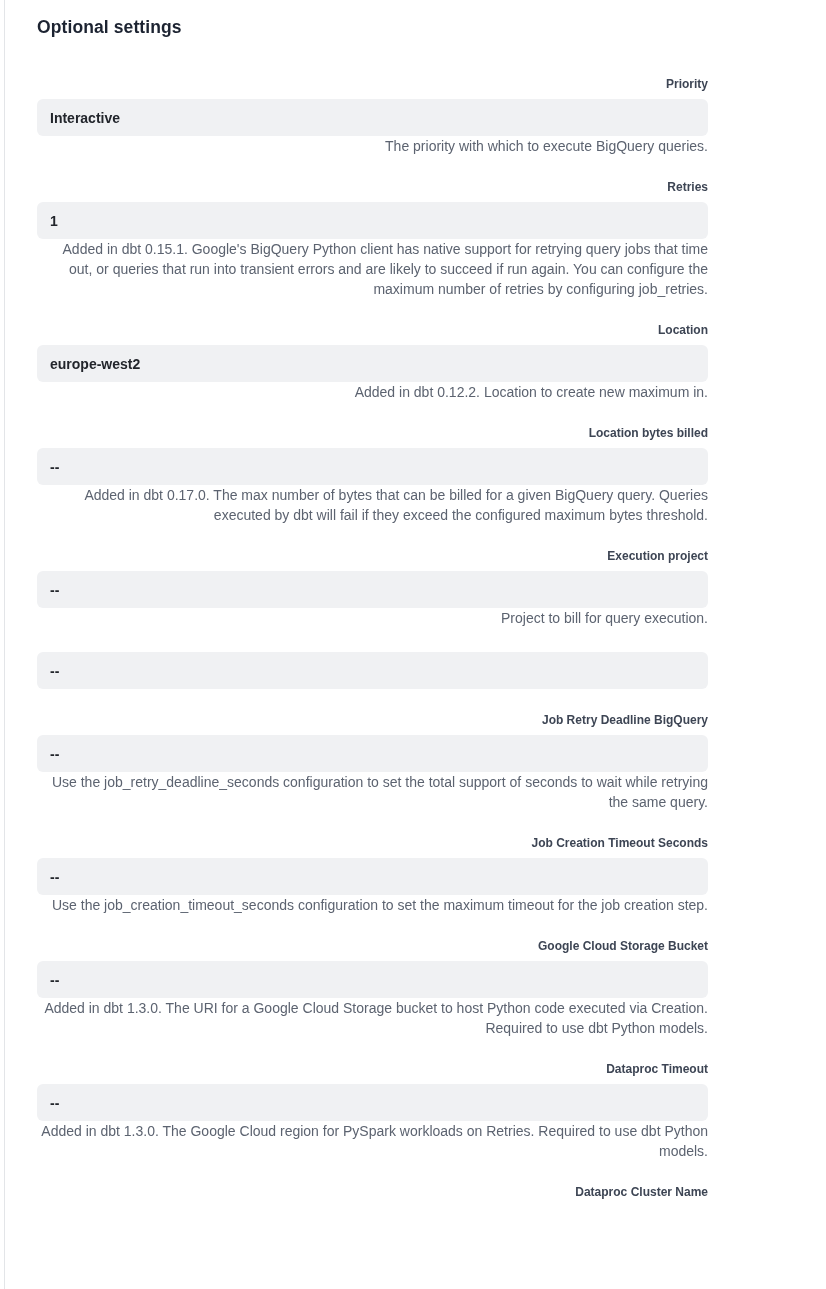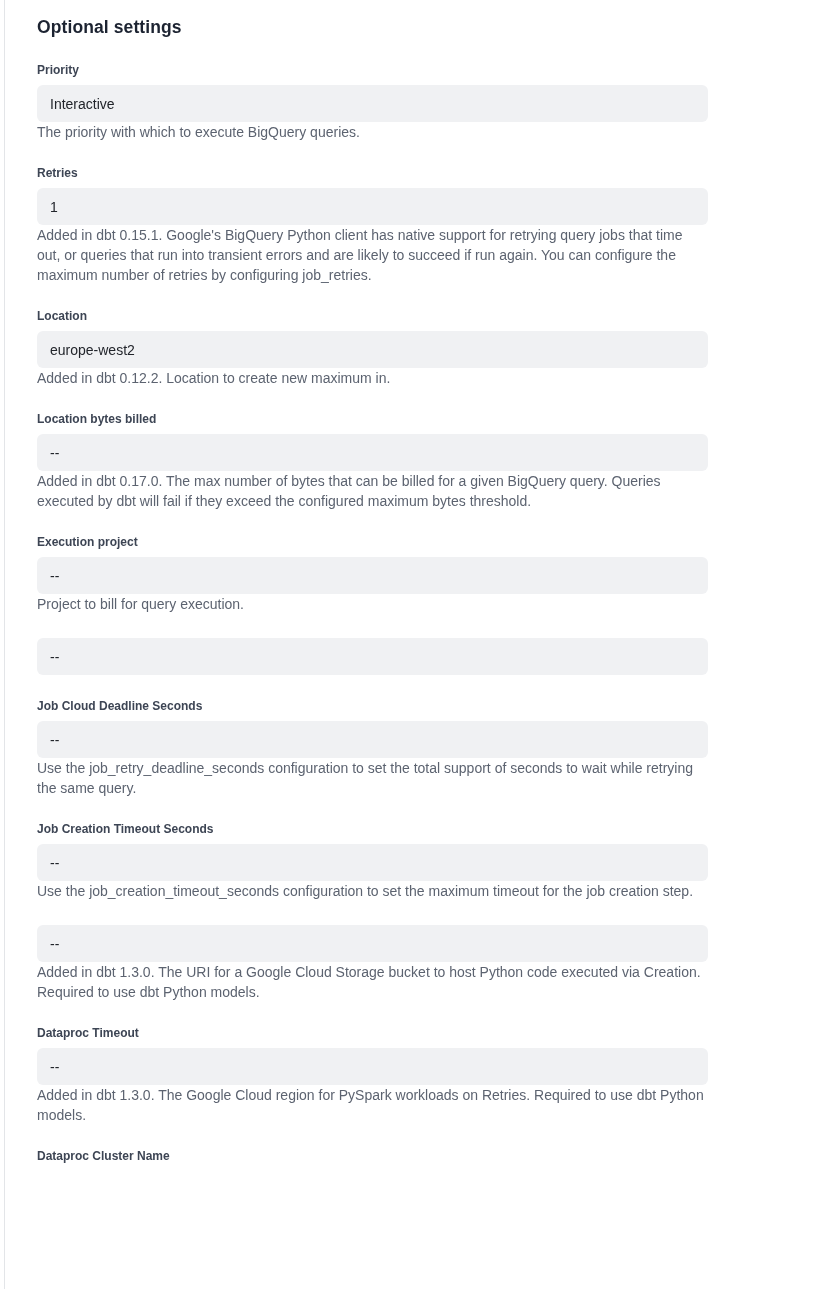--- a/index.html
+++ b/index.html
@@ -15,36 +15,37 @@
     border-left: 1px solid #e3e5e8;
     min-height: 1289px;
     padding: 17px 0 40px 32px;
   }
   .content { width: 671px; }
   .page-title {
     font-size: 17.5px;
     font-weight: 700;
     color: #1c2331;
     letter-spacing: 0.1px;
-    margin-bottom: 25px;
+    margin-bottom: 39px;
   }
-  .group { margin-bottom: 24px; }
+  .group { margin-bottom: 24px; text-align: right; }
   .field-label {
     font-size: 12px;
     font-weight: 700;
     color: #3d4554;
     margin-bottom: 8px;
   }
   .valuebox {
     height: 37px;
     background: #f0f1f3;
     border-radius: 6px;
     display: flex;
     align-items: center;
     padding: 0 13px;
+    font-weight: bold;
   }
   .valuebox .value {
     font-size: 14px;
     color: #22252b;
   }
   .help {
     font-size: 14px;
     line-height: 20px;
     color: #5c6370;
     max-width: 671px;
@@ -98,36 +99,37 @@
       <div class="help">Project to bill for query execution.</div>
     </div>
 
     <div class="group">
       <div class="valuebox">
         <span class="value">--</span>
       </div>
     </div>
 
     <div class="group">
-      <div class="field-label">Job Cloud Deadline Seconds</div>
+      <div class="field-label">Job Retry Deadline BigQuery</div>
       <div class="valuebox">
         <span class="value">--</span>
       </div>
       <div class="help">Use the job_retry_deadline_seconds configuration to set the total support of seconds to wait while retrying the same query.</div>
     </div>
 
     <div class="group">
       <div class="field-label">Job Creation Timeout Seconds</div>
       <div class="valuebox">
         <span class="value">--</span>
       </div>
       <div class="help">Use the job_creation_timeout_seconds configuration to set the maximum timeout for the job creation step.</div>
     </div>
 
     <div class="group">
+      <div class="field-label">Google Cloud Storage Bucket</div>
       <div class="valuebox">
         <span class="value">--</span>
       </div>
       <div class="help">Added in dbt 1.3.0. The URI for a Google Cloud Storage bucket to host Python code executed via Creation. Required to use dbt Python models.</div>
     </div>
 
     <div class="group">
       <div class="field-label">Dataproc Timeout</div>
       <div class="valuebox">
         <span class="value">--</span>

